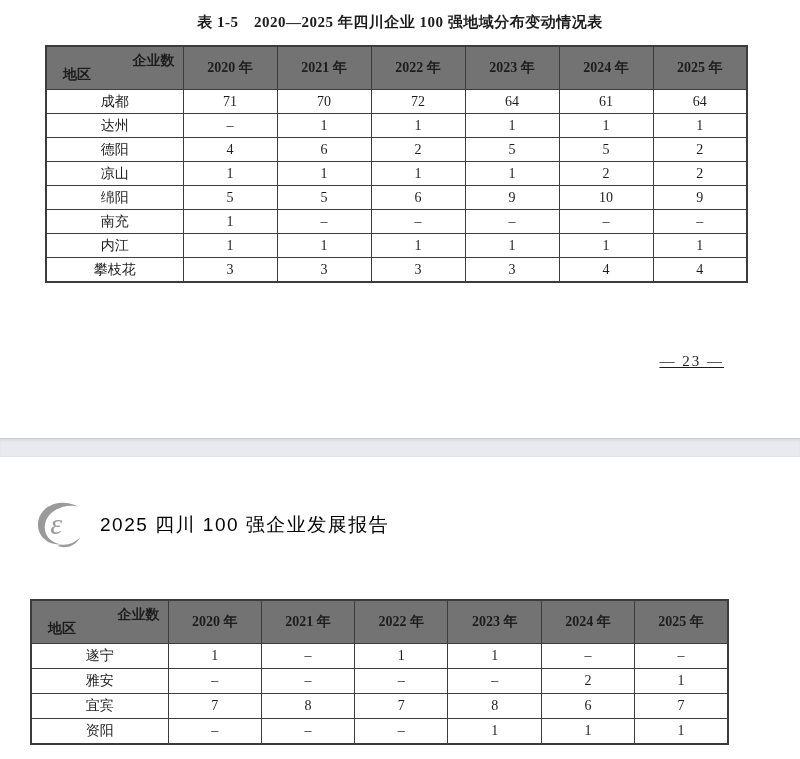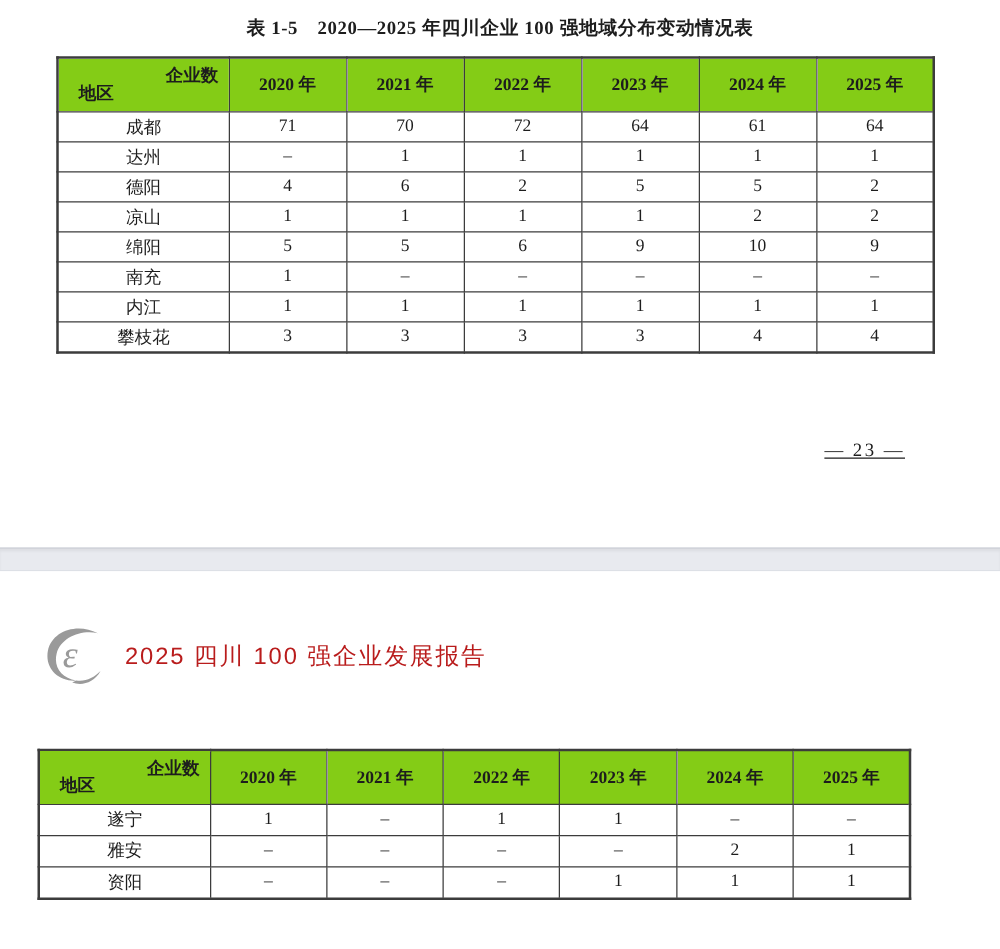--- a/index.html
+++ b/index.html
@@ -29,21 +29,21 @@
     border-collapse: collapse; table-layout: fixed;
     border: 2px solid #3c3c3c;
     background: #fff;
   }
   .data-table th, .data-table td {
     border: 1px solid #3c3c3c;
     text-align: center; vertical-align: middle;
     padding: 0; font-size: 14px; overflow: hidden;
   }
   .data-table thead th {
-    background: #84cc16; font-weight: bold; height: 42px; margin-top: 28px;
+    background: #737373; font-weight: bold; height: 42px; margin-top: 28px;
   }
   .t1 { position: absolute; top: 45px; left: 45px; width: 701px; }
   .t1 tbody td { height: 23px; }
   .t2 { position: absolute; top: 142px; left: 30px; width: 699px; }
   .t2 tbody td { height: 24px; }
 
   th.corner {
     position: relative;
     background-color: #e2e2e2;
     background-image: linear-gradient(to bottom right,
@@ -67,21 +67,21 @@
 
   
   .page2 { position: absolute; top: 457px; left: 0; width: 800px; height: 302px; background: #fff; }
   .report-header {
     position: absolute; top: 43px; left: 34px;
     display: flex; align-items: center; gap: 12px;
   }
   .logo { width: 54px; height: 50px; }
   .report-title {
     font-family: "Liberation Sans", "DejaVu Sans", sans-serif;
-    font-size: 19px; color: #b91c1c; letter-spacing: 1.5px;
+    font-size: 19px; color: #000000; letter-spacing: 1.5px;
   }
   .continued-label {
     position: absolute; top: 124px; left: 30px; width: 699px;
     text-align: right; font-weight: bold; font-size: 13.5px;
     letter-spacing: 1px;
   }
 </style>
 </head>
 <body>
 
@@ -245,20 +245,29 @@
           <tr>
             <td>雅安</td>
             <td>–</td>
             <td>–</td>
             <td>–</td>
             <td>–</td>
             <td>2</td>
             <td>1</td>
           </tr>
           <tr>
+            <td>宜宾</td>
+            <td>7</td>
+            <td>8</td>
+            <td>7</td>
+            <td>8</td>
+            <td>6</td>
+            <td>7</td>
+          </tr>
+          <tr>
             <td>资阳</td>
             <td>–</td>
             <td>–</td>
             <td>–</td>
             <td>1</td>
             <td>1</td>
             <td>1</td>
           </tr>
         </tbody>
     </table>

